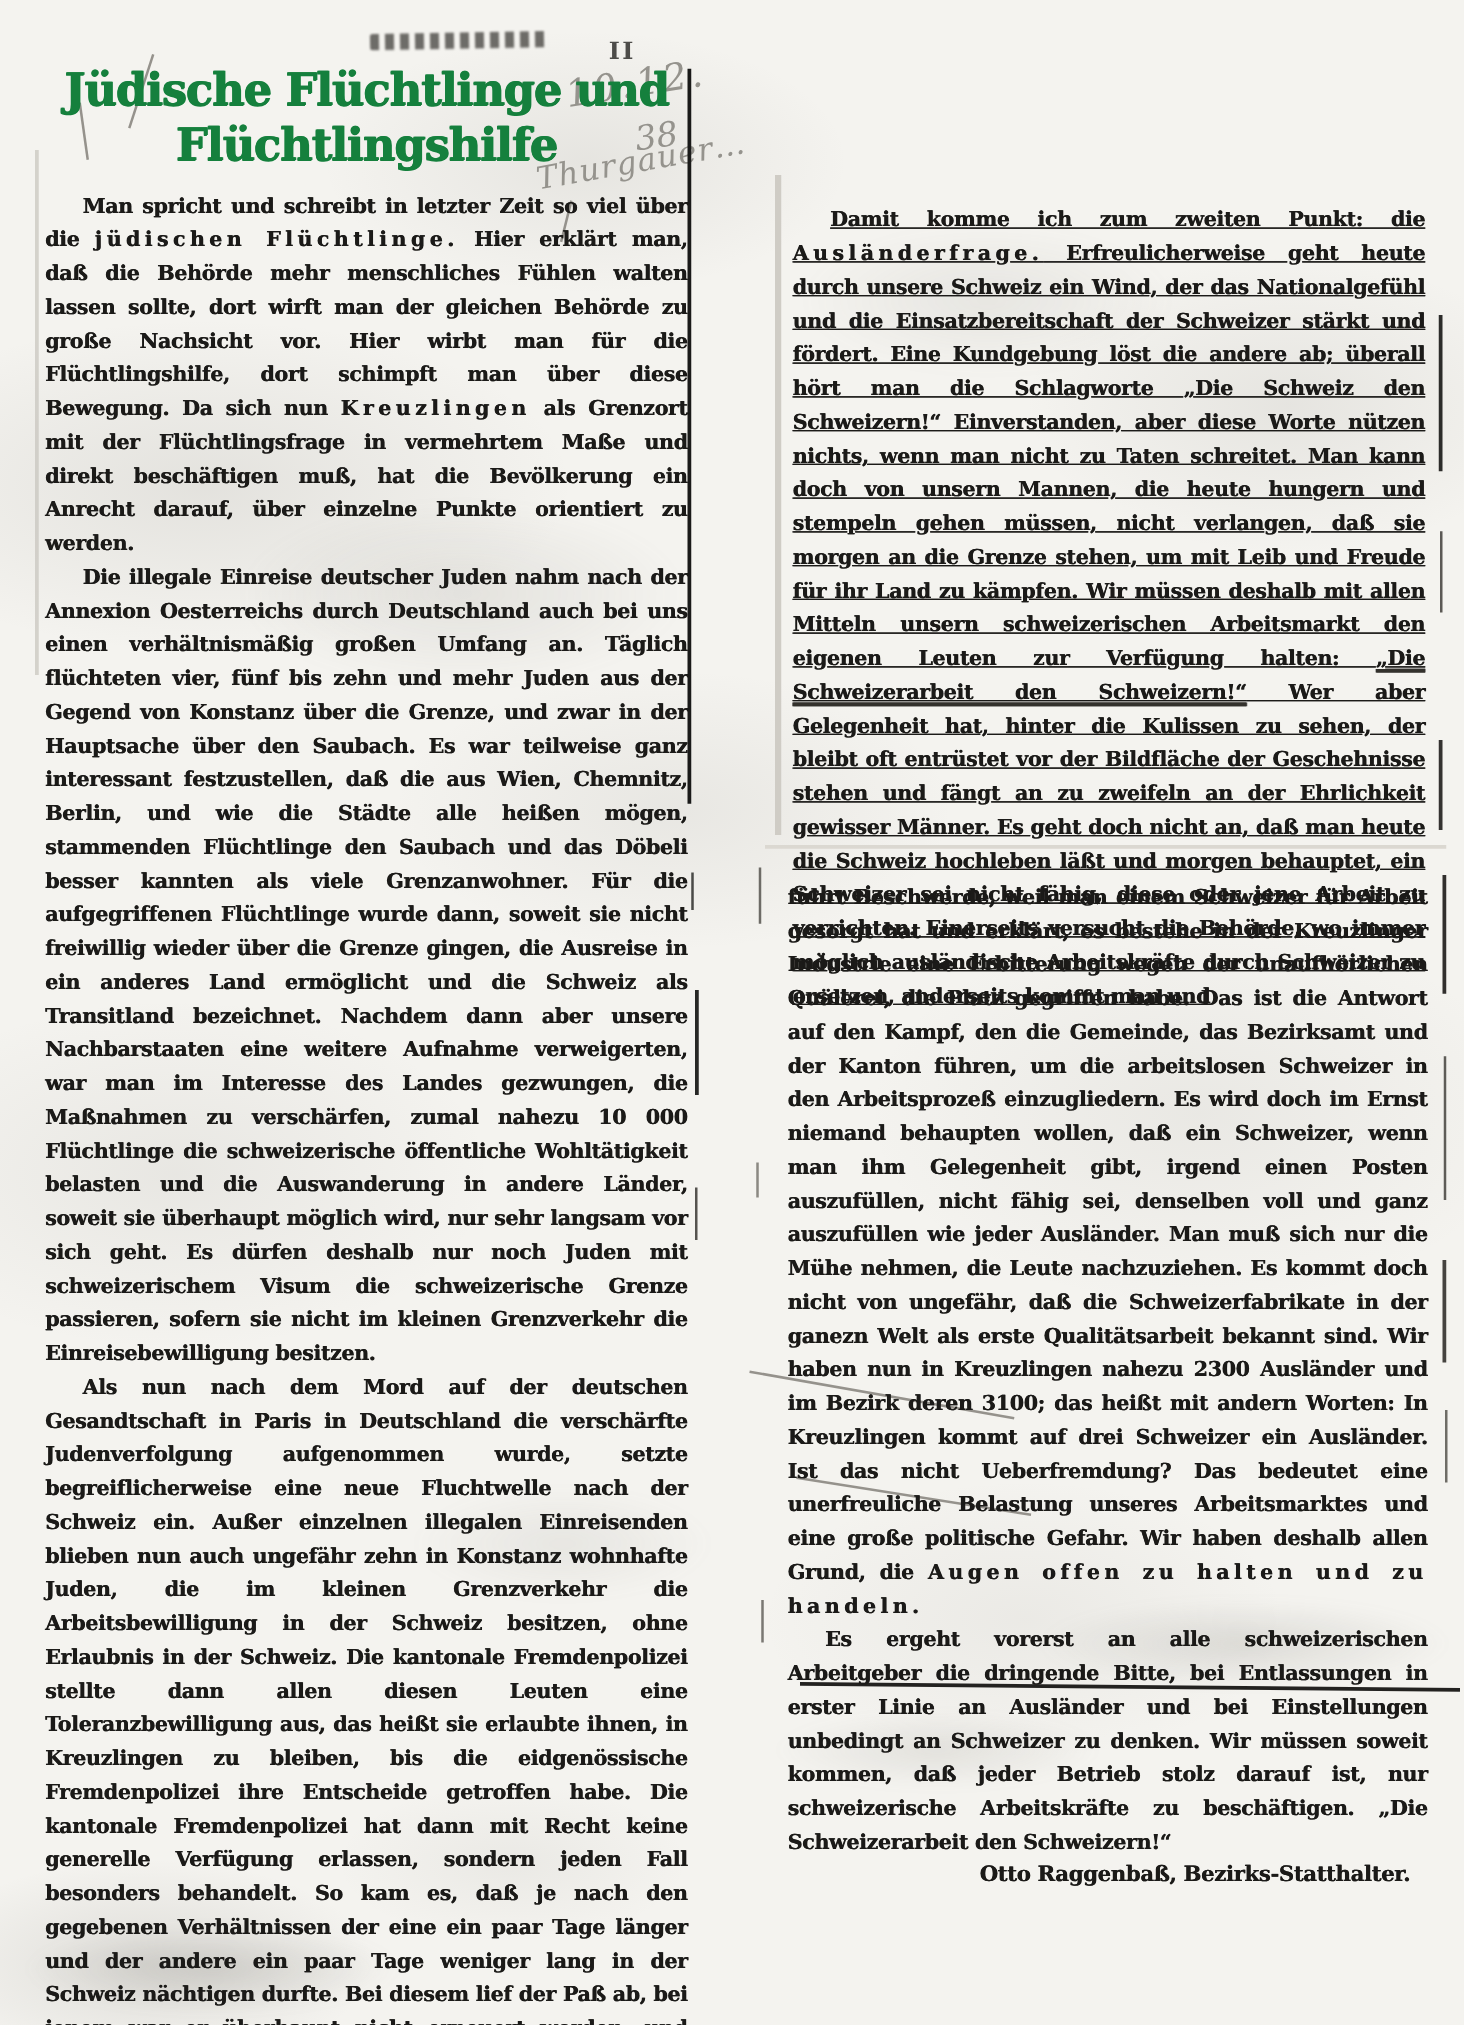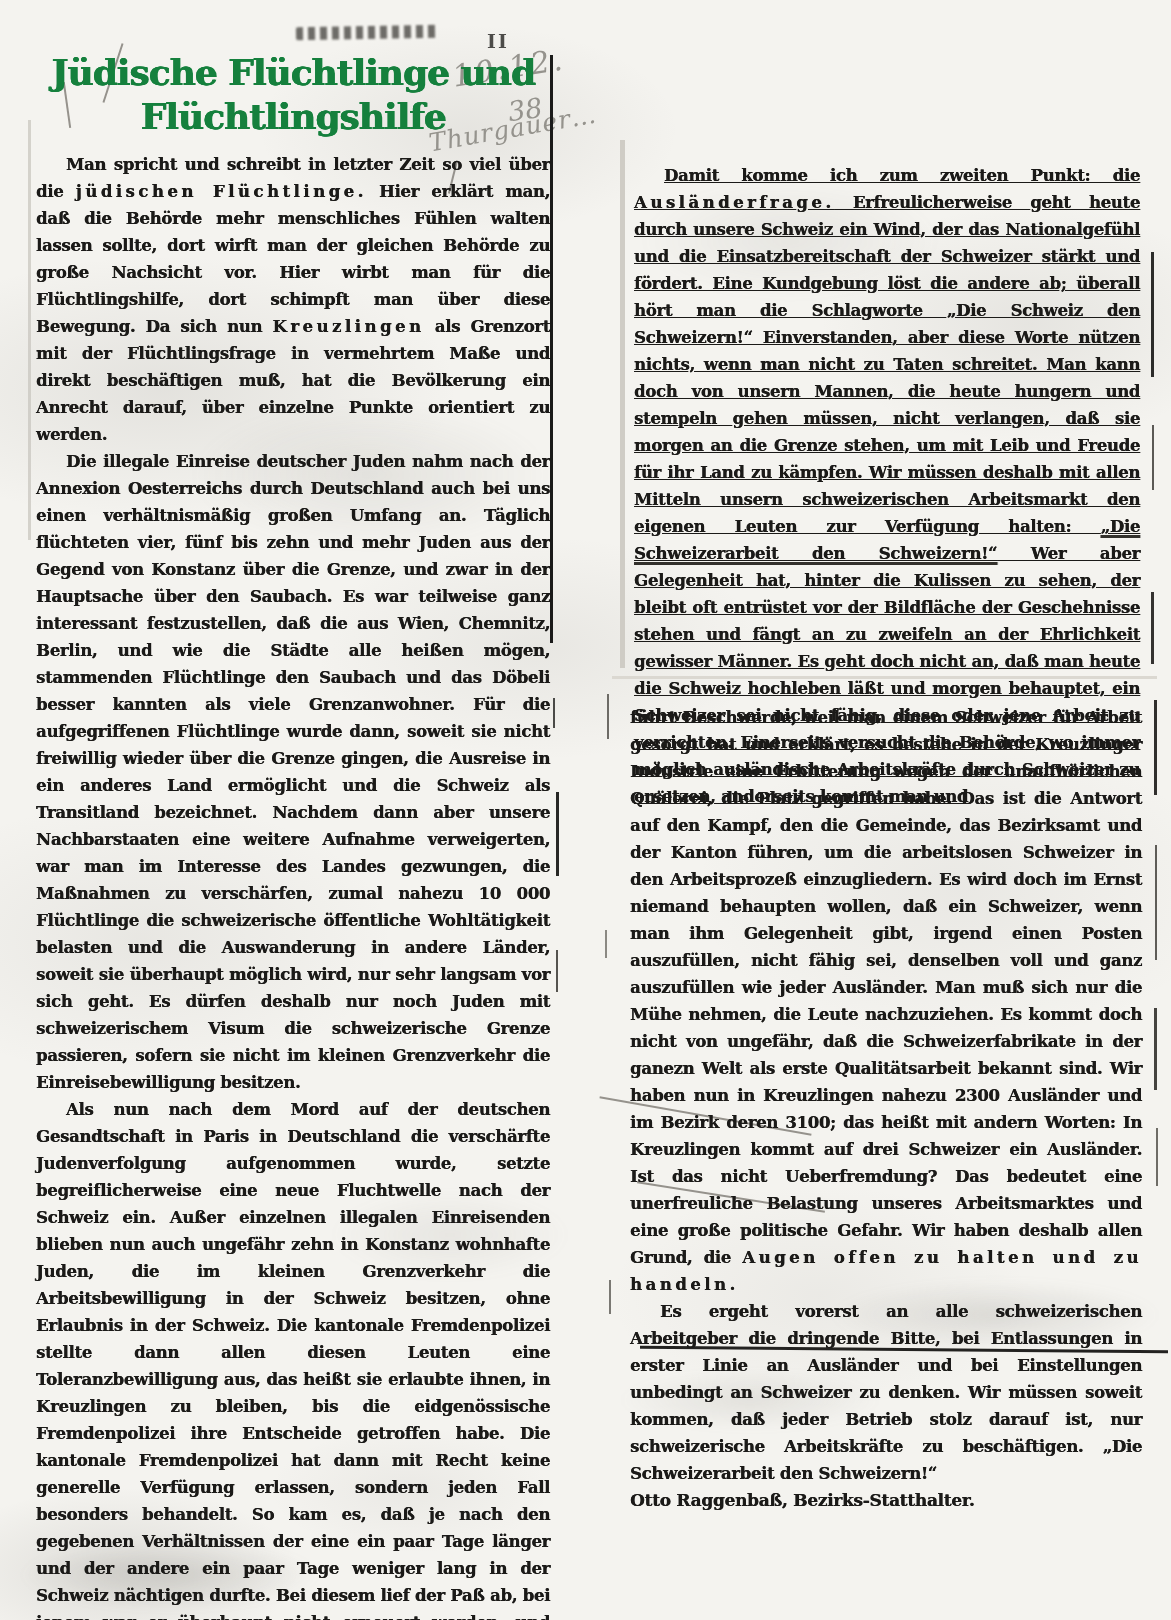--- a/index.html
+++ b/index.html
@@ -36,21 +36,21 @@
     text-indent:0;
   }
   .spaced{letter-spacing:3.5px;margin-top:43px;}
   .underlined-pencil{
     text-decoration:underline;
     text-decoration-thickness:2.5px;
     text-decoration-color:#33312c;
     text-underline-offset:3px;
   }
   .signature{
-    text-align:left;padding-right:14px;text-indent:0 !important;
+    text-align:right;padding-right:14px;text-indent:0 !important;
     font-size:17px !important;
   }
   .edge{position:absolute;pointer-events:none;}
   .pencil{
     position:absolute;color:#95938d;font-style:italic;font-weight:normal;
     pointer-events:none;
   }
   .pencil-stroke{position:absolute;pointer-events:none;background:#95928c;}
   .cutoff{
     position:absolute;left:296px;top:26px;width:142px;height:13px;

